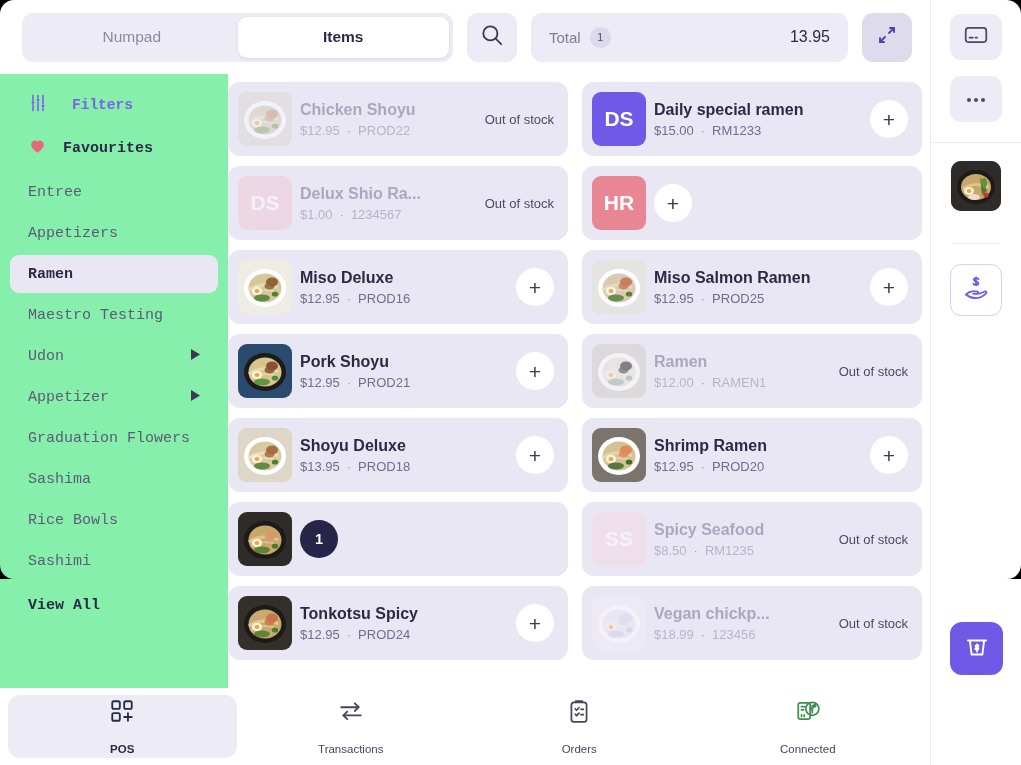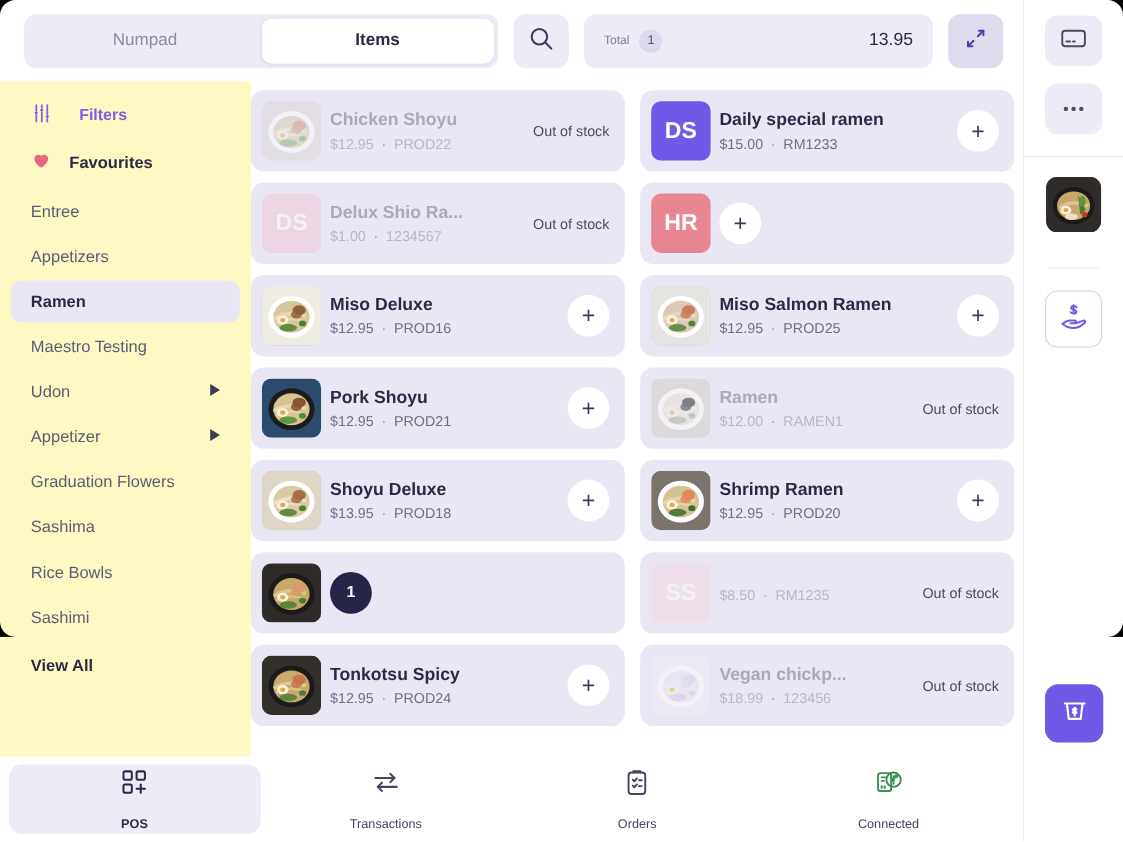--- a/index.html
+++ b/index.html
@@ -58,21 +58,21 @@
     display: flex; align-items: center; justify-content: center;
     cursor: pointer;
   }
   .total-box {
     flex: 1; height: 49px;
     background: #EDEBF6; border-radius: 11px;
     display: flex; align-items: center;
     padding: 0 18px;
     cursor: pointer;
   }
-  .total-label { font-size: 11px; color: #7D7D98; }
+  .total-label { font-size: 15px; color: #7D7D98; }
   .total-count {
     margin-left: 9px;
     min-width: 21px; height: 21px; padding: 0 6px;
     border-radius: 11px;
     background: #DCD9EC;
     color: #55556E; font-size: 11.5px;
     display: flex; align-items: center; justify-content: center;
   }
   .total-amount {
     margin-left: auto;
@@ -86,21 +86,22 @@
   }
 
   
   .body-row { flex: 1; display: flex; min-height: 0; }
 
   
   .sidebar {
     width: 228px; min-width: 228px;
     padding: 10px 10px 0 10px;
     overflow: hidden;
-    background: #fef9c3;
+    background: #86efac;
+    font-family: Liberation Mono, monospace;
   }
   .filters-row {
     display: flex; align-items: center;
     height: 42px; padding: 0 18px;
     cursor: pointer;
   }
   .filters-label {
     color: #7B61E8; font-size: 14.5px; font-weight: 600;
     margin-left: 44px;
   }
@@ -567,20 +568,21 @@
     <ellipse cx="31.5" cy="26" rx="5" ry="3.6" fill="#d79a6a" opacity=".85"></ellipse>
     <ellipse cx="24" cy="38" rx="8" ry="3.4" fill="#4c7a2e" opacity=".85"></ellipse>
     <ellipse cx="37" cy="34" rx="3.2" ry="2.6" fill="#4c7a2e"></ellipse>
   </svg>
               </div>
               <div class="qty-badge">1</div>
             </div>
             <div class="card oos">
               <div class="thumb" style="background: rgb(246, 214, 222); color: rgb(255, 255, 255);">SS</div>
               <div class="info">
+                <div class="pname">Spicy Seafood</div>
                 <div class="pmeta"><span>$8.50</span><span class="dot">·</span><span>RM1235</span></div>
               </div>
               <div class="oos-label">Out of stock</div>
             </div>
             <div class="card">
               <div class="thumb photo">
                 <svg viewBox="0 0 54 54" width="54" height="54">
     <rect width="54" height="54" fill="#33302c"></rect>
     <ellipse cx="27" cy="28" rx="21" ry="19" fill="#1d1b1a"></ellipse>
     <ellipse cx="27" cy="28" rx="16.5" ry="14.5" fill="#c9a96d"></ellipse>

